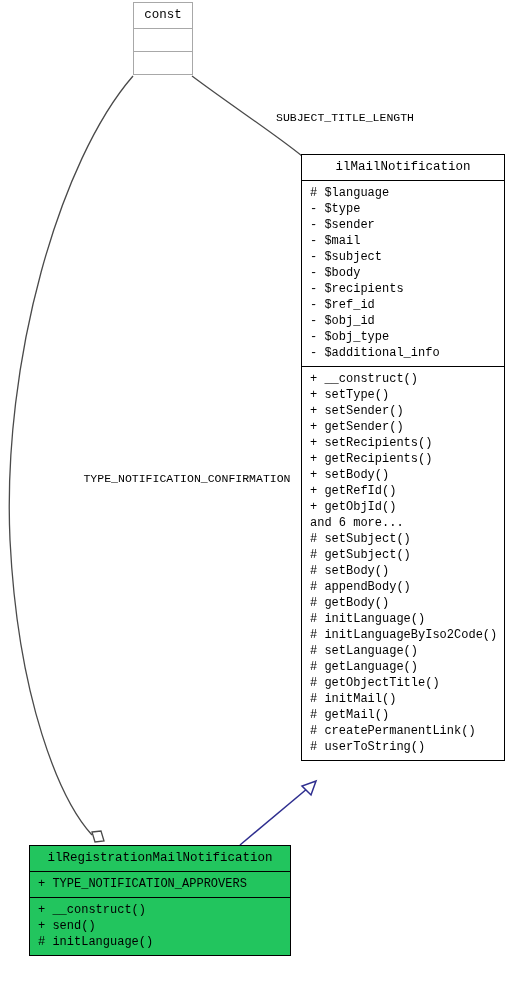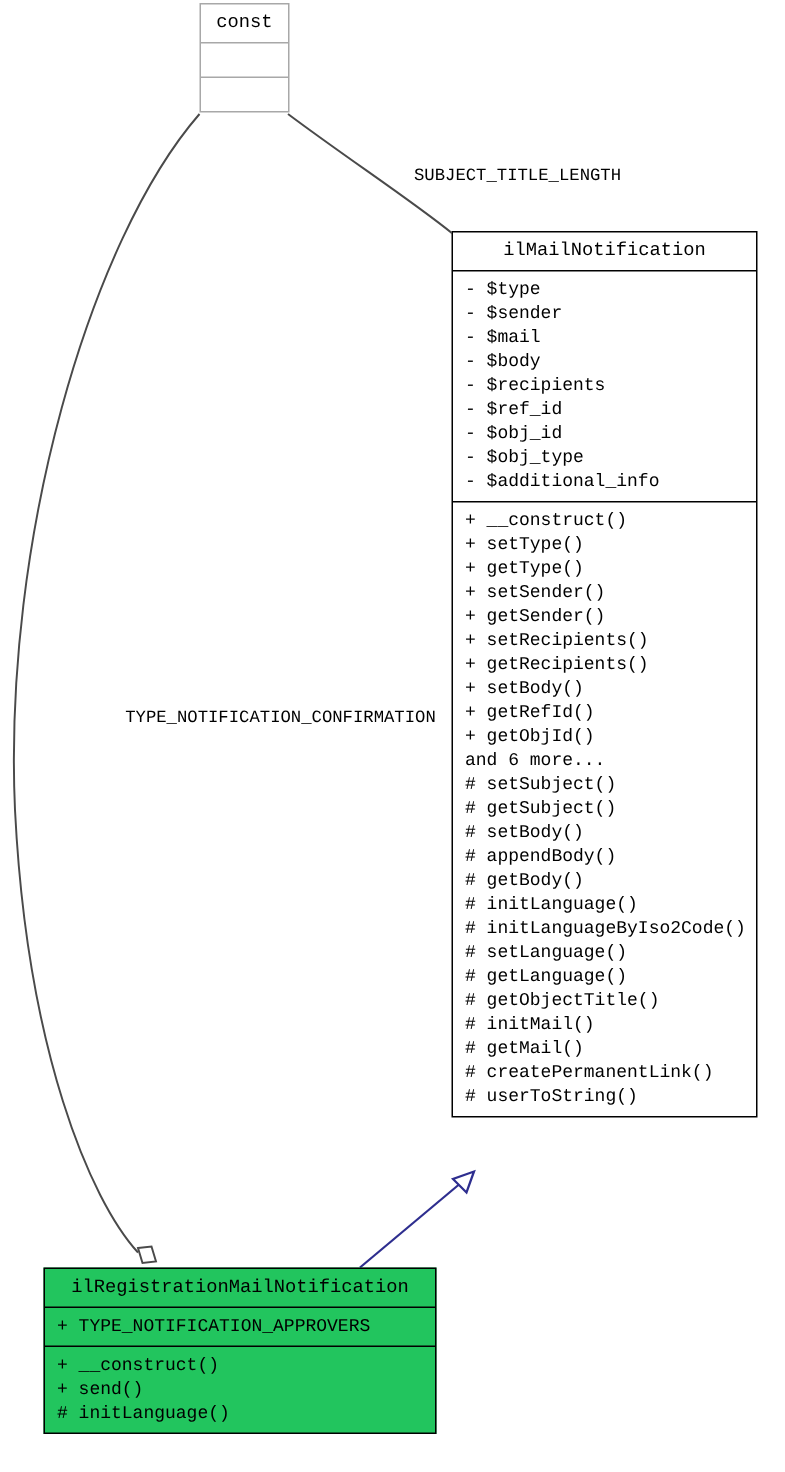--- a/index.html
+++ b/index.html
@@ -106,35 +106,36 @@
     <div class="node-sep"></div>
     <div class="node-section empty"></div>
     <div class="node-sep"></div>
     <div class="node-section empty"></div>
   </div>
 
   <div class="uml-node" style="left:301px; top:154px; width:204px;">
     <div class="node-title">ilMailNotification</div>
     <div class="node-sep"></div>
     <div class="node-section">
+        <div class="member"># $language</div>
         <div class="member">- $type</div>
         <div class="member">- $sender</div>
         <div class="member">- $mail</div>
+        <div class="member">- $subject</div>
         <div class="member">- $body</div>
         <div class="member">- $recipients</div>
         <div class="member">- $ref_id</div>
         <div class="member">- $obj_id</div>
         <div class="member">- $obj_type</div>
         <div class="member">- $additional_info</div>
       </div>
     <div class="node-sep"></div>
     <div class="node-section">
         <div class="member">+ __construct()</div>
         <div class="member">+ setType()</div>
-        <div class="member">+ getType()</div>
         <div class="member">+ setSender()</div>
         <div class="member">+ getSender()</div>
         <div class="member">+ setRecipients()</div>
         <div class="member">+ getRecipients()</div>
         <div class="member">+ setBody()</div>
         <div class="member">+ getRefId()</div>
         <div class="member">+ getObjId()</div>
         <div class="member">and 6 more...</div>
         <div class="member"># setSubject()</div>
         <div class="member"># getSubject()</div>

